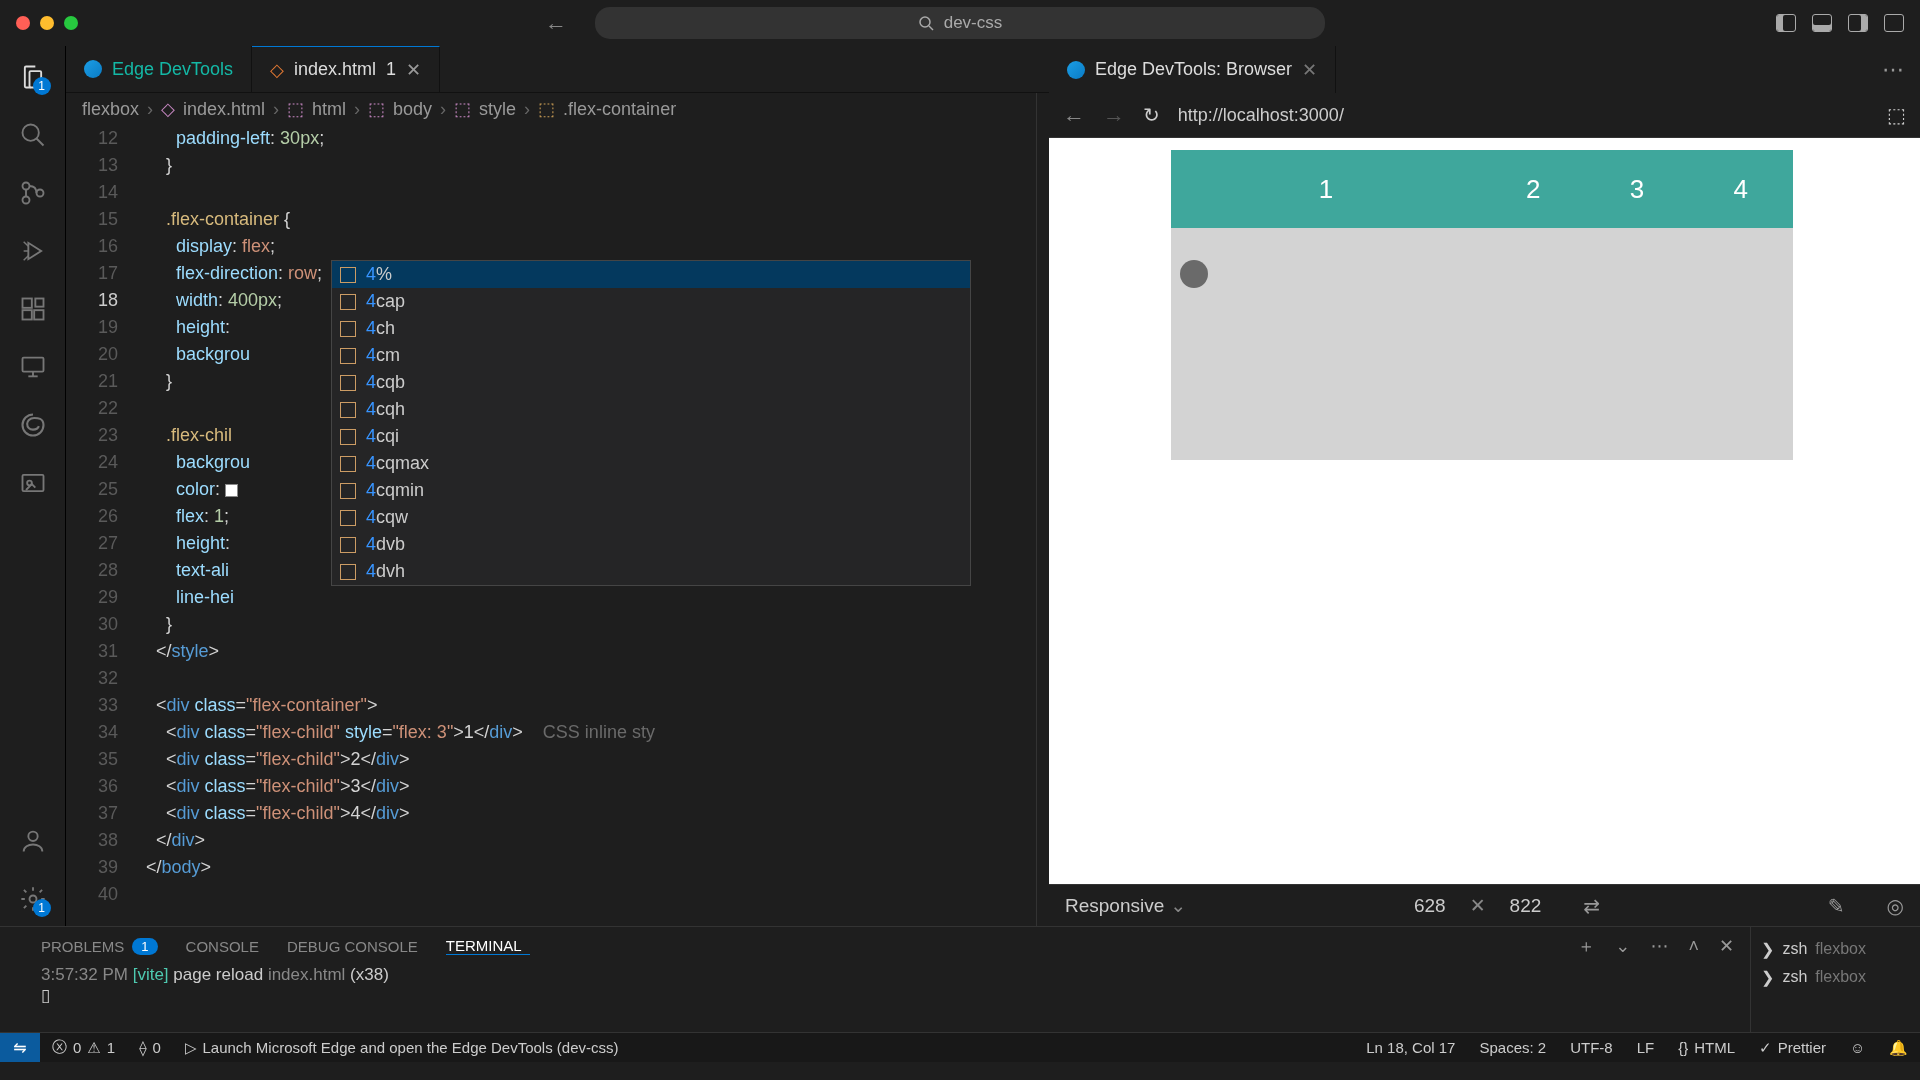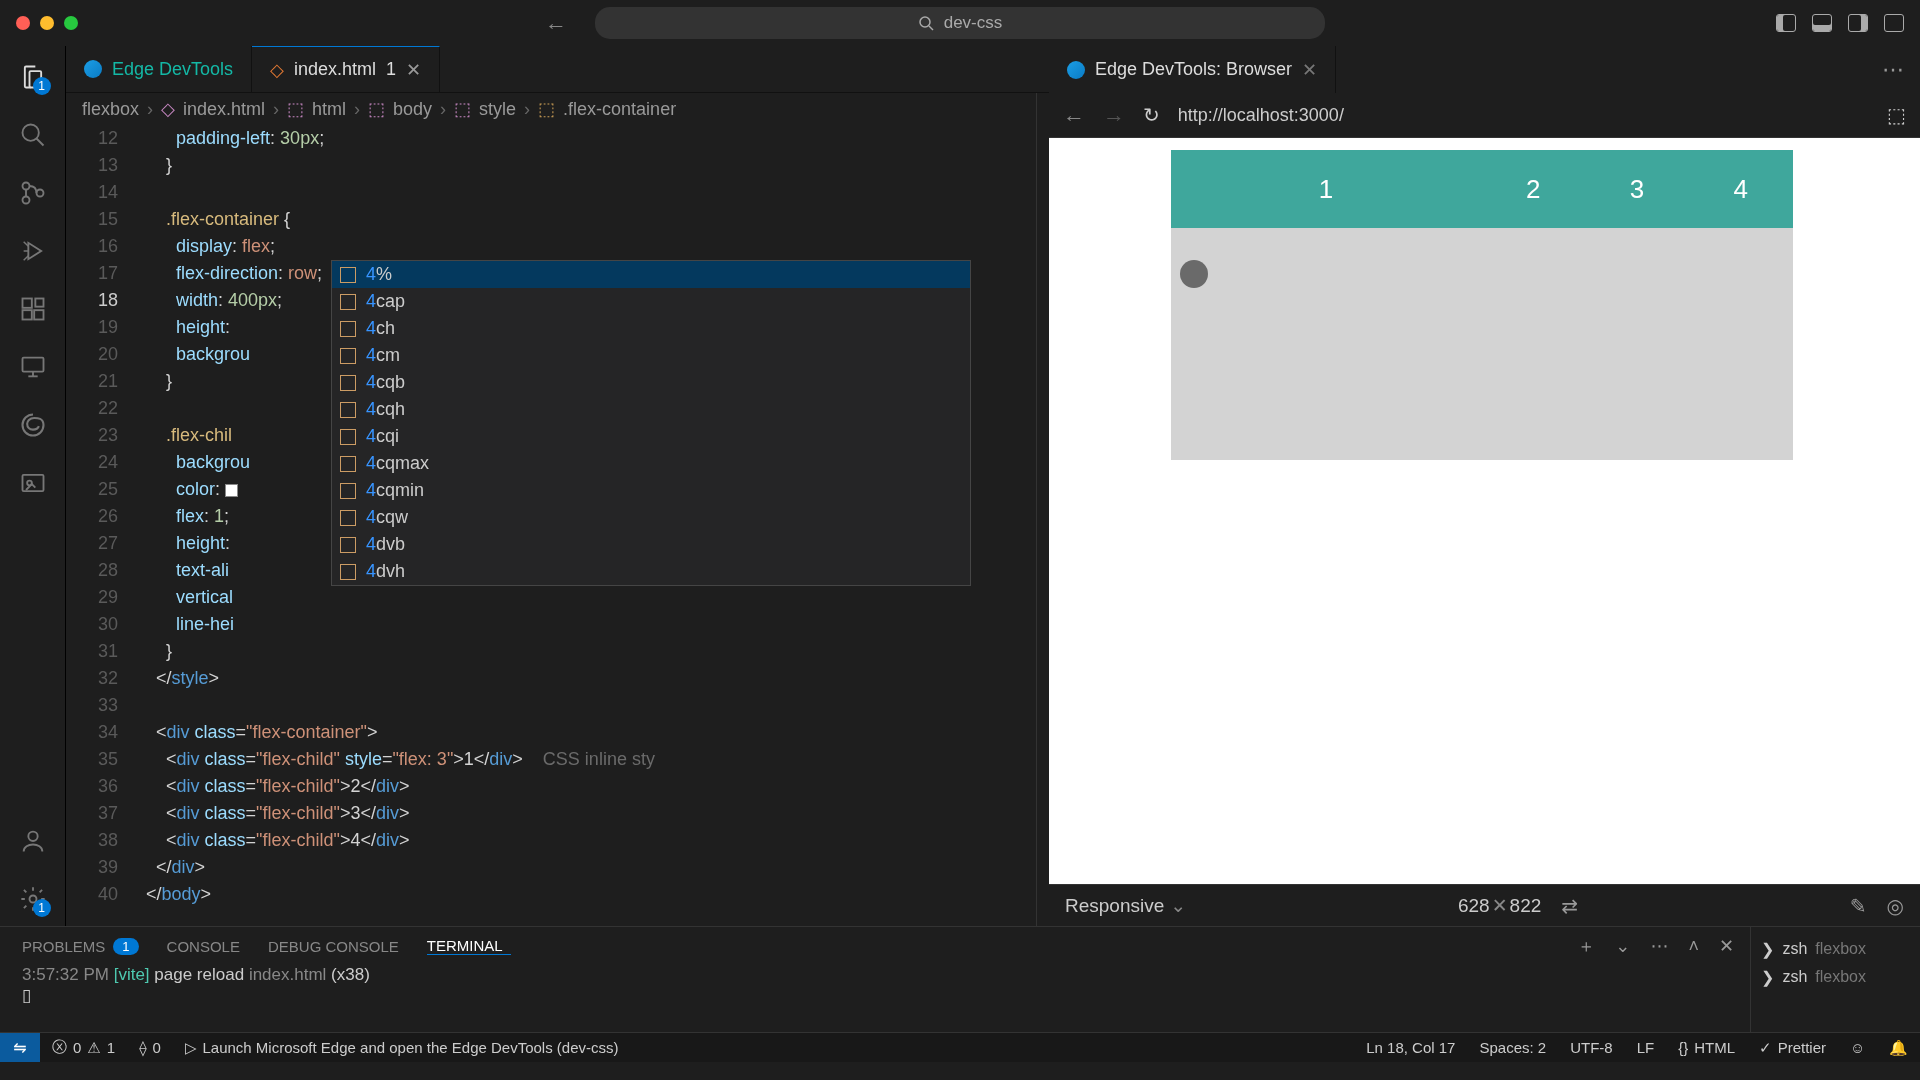--- a/index.html
+++ b/index.html
@@ -71,28 +71,28 @@
 .url-bar .reload { font-size: 20px; }
 .url-input { flex: 1; color: #ccc; }
 .inspect { margin-left: auto; font-size: 20px; }
 .viewport { flex: 1; background: #fff; position: relative; padding: 12px; }
 .canvas { width: 628px; margin: 0 auto; }
 .flex-demo { width: 622px; height: 310px; background: #d3d3d3; }
 .flex-row { display: flex; height: 78px; margin-left: 0; background: #3fa79c; color: #fff; font-family: Georgia, serif; font-size: 26px; }
 .flex-cell { flex: 1; display: flex; align-items: center; justify-content: center; }
 .flex-cell.wide { flex: 3; }
 .dot-cursor { position: absolute; left: 131px; top: 122px; width: 28px; height: 28px; border-radius: 50%; background: #6a6a6a; }
-.dim-bar { height: 42px; display: flex; align-items: center; gap: 2px; padding: 0 16px; border-top: 1px solid #333; color: #ccc; font-size: 19px; }
+.dim-bar { height: 42px; display: flex; align-items: center; gap: 24px; padding: 0 16px; border-top: 1px solid #333; color: #ccc; font-size: 19px; }
 .dim-bar .label { display: flex; align-items: center; gap: 6px; }
 .dim-bar .chev { color: #888; }
 .dim-bar .spacer { flex: 1; }
 .dim-bar .x { color: #888; }
 .dim-bar .tool { color: #999; font-size: 20px; }
 
-.panel { height: 106px; border-top: 1px solid #333; display: flex; }
+.panel { height: 106px; border-top: 1px solid #333; display: flex; padding-left: 19px; }
 .panel-left { flex: 1; display: flex; flex-direction: column; }
 .panel-tabs { height: 38px; display: flex; align-items: center; gap: 28px; padding-left: 22px; font-size: 15px; color: #888; }
 .panel-tabs .ptab { display: flex; align-items: center; gap: 8px; }
 .panel-tabs .ptab.active { color: #ddd; }
 .panel-tabs .ptab.active::after { content: ''; }
 .pbadge { background: #0078d4; color: #fff; border-radius: 10px; padding: 1px 9px; font-size: 13px; }
 .panel-right-icons { margin-left: auto; display: flex; align-items: center; gap: 20px; padding-right: 16px; color: #999; font-size: 18px; }
 .term-body { flex: 1; font-family: 'SF Mono', Menlo, Consolas, monospace; font-size: 17px; padding-left: 22px; color: #ccc; }
 .t-time { color: #888; }
 .t-vite { color: #4ec9b0; }
@@ -290,21 +290,20 @@
 <div class="code-line">        <span class="c-prop">height</span><span class="c-punc">:</span></div>
 <div class="code-line">        <span class="c-prop">backgrou</span></div>
 <div class="code-line">      <span class="c-punc">}</span></div>
 <div class="code-line"></div>
 <div class="code-line">      <span class="c-sel">.flex-chil</span></div>
 <div class="code-line">        <span class="c-prop">backgrou</span></div>
 <div class="code-line">        <span class="c-prop">color</span><span class="c-punc">: </span><span class="c-swatch"></span></div>
 <div class="code-line">        <span class="c-prop">flex</span><span class="c-punc">: </span><span class="c-num">1</span><span class="c-punc">;</span></div>
 <div class="code-line">        <span class="c-prop">height</span><span class="c-punc">:</span></div>
 <div class="code-line">        <span class="c-prop">text-ali</span></div>
-<div class="code-line">        <span class="c-prop">vertical</span></div>
 <div class="code-line">        <span class="c-prop">line-hei</span></div>
 <div class="code-line">      <span class="c-punc">}</span></div>
 <div class="code-line">    <span class="c-punc">&lt;/</span><span class="c-tag">style</span><span class="c-punc">&gt;</span></div>
 <div class="code-line"></div>
 <div class="code-line">    <span class="c-punc">&lt;</span><span class="c-tag">div</span> <span class="c-attr">class</span><span class="c-punc">=</span><span class="c-str">"<span>flex-container</span>"</span><span class="c-punc">&gt;</span></div>
 <div class="code-line">      <span class="c-punc">&lt;</span><span class="c-tag">div</span> <span class="c-attr">class</span><span class="c-punc">=</span><span class="c-str">"<span>flex-child</span>"</span> <span class="c-attr">style</span><span class="c-punc">=</span><span class="c-str">"<span>flex: 3</span>"</span><span class="c-punc">&gt;</span><span>1</span><span class="c-punc">&lt;/</span><span class="c-tag">div</span><span class="c-punc">&gt;</span>    <span class="c-hint">CSS inline sty</span></div>
 <div class="code-line">      <span class="c-punc">&lt;</span><span class="c-tag">div</span> <span class="c-attr">class</span><span class="c-punc">=</span><span class="c-str">"<span>flex-child</span>"</span><span class="c-punc">&gt;</span><span>2</span><span class="c-punc">&lt;/</span><span class="c-tag">div</span><span class="c-punc">&gt;</span></div>
 <div class="code-line">      <span class="c-punc">&lt;</span><span class="c-tag">div</span> <span class="c-attr">class</span><span class="c-punc">=</span><span class="c-str">"<span>flex-child</span>"</span><span class="c-punc">&gt;</span><span>3</span><span class="c-punc">&lt;/</span><span class="c-tag">div</span><span class="c-punc">&gt;</span></div>
 <div class="code-line">      <span class="c-punc">&lt;</span><span class="c-tag">div</span> <span class="c-attr">class</span><span class="c-punc">=</span><span class="c-str">"<span>flex-child</span>"</span><span class="c-punc">&gt;</span><span>4</span><span class="c-punc">&lt;/</span><span class="c-tag">div</span><span class="c-punc">&gt;</span></div>
 <div class="code-line">    <span class="c-punc">&lt;/</span><span class="c-tag">div</span><span class="c-punc">&gt;</span></div>

